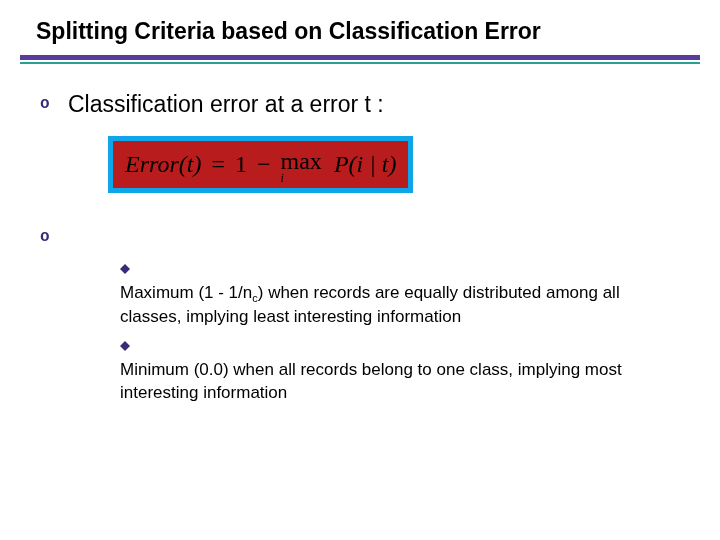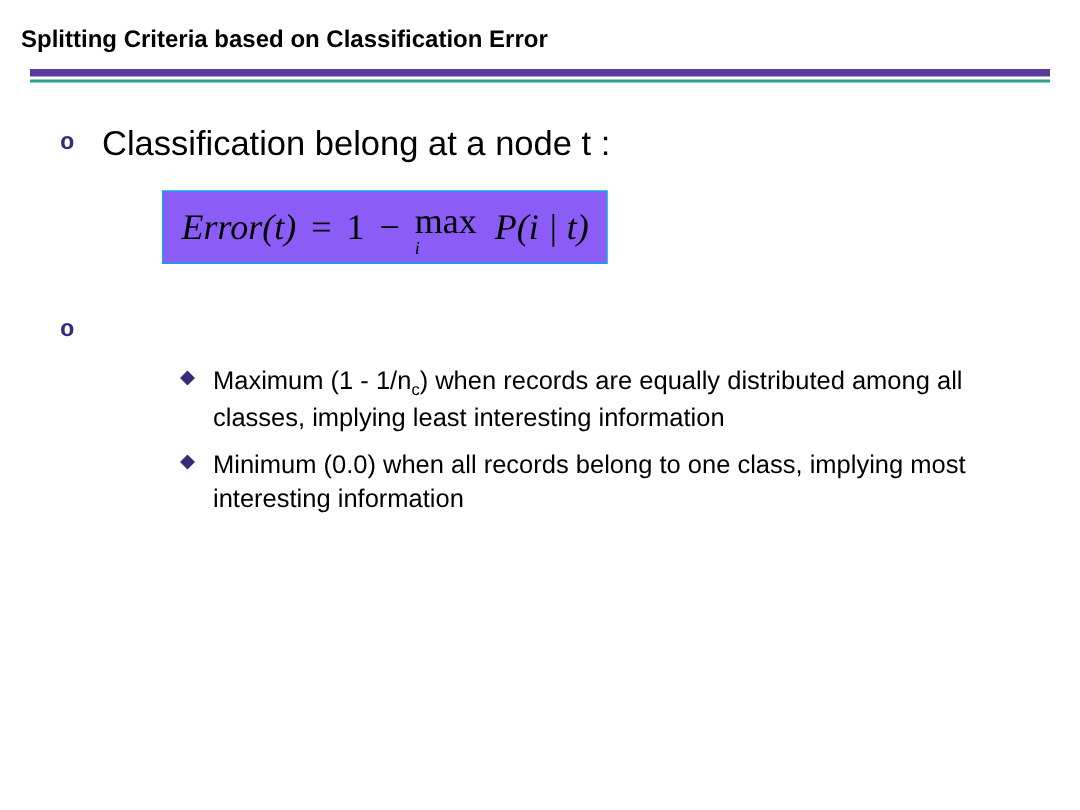--- a/index.html
+++ b/index.html
@@ -5,24 +5,24 @@
   * { margin: 0; padding: 0; box-sizing: border-box; }
   body {
     width: 720px;
     height: 540px;
     font-family: Arial, Helvetica, sans-serif;
     background: #fff;
     position: relative;
     overflow: hidden;
   }
   .title {
-    font-size: 16px;
+    font-size: 23px;
     font-weight: bold;
     color: #000;
-    padding: 18px 20px 10px 14px;
+    padding: 18px 20px 10px 36px;
   }
   .rule-container {
     padding: 0 20px 0 20px;
   }
   .rule-purple {
     height: 5px;
     background: #5a3a9a;
   }
   .rule-teal {
     height: 2px;
@@ -49,22 +49,22 @@
   .row-text {
     font-size: 23px;
     color: #000;
     line-height: 1.3;
   }
   .formula-wrap {
     margin: 16px 0 30px 68px;
   }
   .formula {
     display: inline-block;
-    background: #8b5cf6;
-    border: 1px solid #0ea5e9;
+    background: #b91c1c;
+    border: 5px solid #0ea5e9;
     padding: 8px 12px 4px 12px;
     font-family: "Times New Roman", serif;
     font-size: 24px;
     font-style: italic;
     position: relative;
   }
   .formula .max-block {
     display: inline-block;
     position: relative;
     vertical-align: middle;
@@ -82,20 +82,21 @@
     margin-top: -1px;
   }
   .sub-list {
     margin-left: 80px;
     margin-top: 2px;
   }
   .sub-row {
     display: flex;
     align-items: flex-start;
     margin-bottom: 8px;
+    flex-direction: column;
   }
   .bullet-diamond {
     width: 22px;
     flex: 0 0 22px;
     padding-top: 4px;
   }
   .bullet-diamond svg {
     display: block;
   }
   .sub-text {
@@ -115,21 +116,21 @@
 
 <div class="rule-container">
   <div class="rule-purple"></div>
   <div class="rule-teal"></div>
 </div>
 
 <div class="content">
 
   <div class="row">
     <div class="bullet-o">o</div>
-    <div class="row-text">Classification belong at a node t :</div>
+    <div class="row-text">Classification error at a error t :</div>
   </div>
 
   <div class="formula-wrap">
     <div class="formula">
       <span>Error(t)</span>
       <span style="font-style:normal; padding:0 4px;">=</span>
       <span style="font-style:normal;">1</span>
       <span style="font-style:normal; padding:0 4px;">−</span>
       <span class="max-block">
         <span class="max-word">max</span>

